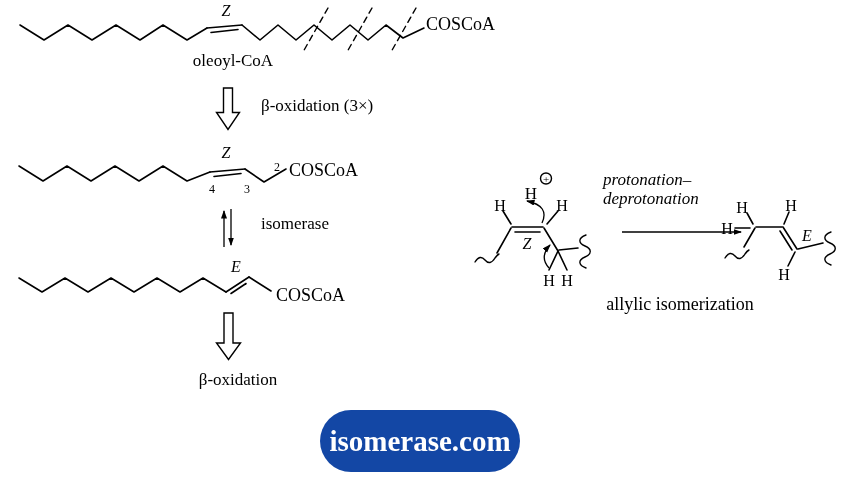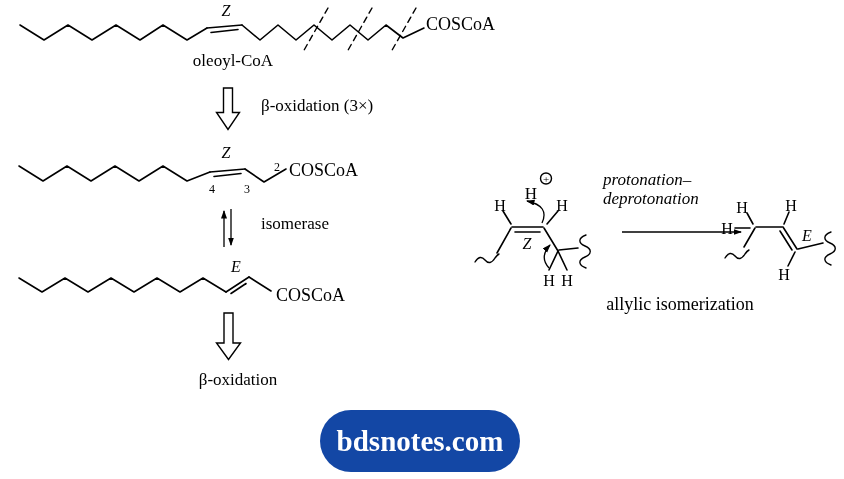--- a/index.html
+++ b/index.html
@@ -131,16 +131,16 @@
     <text class="t16" x="727" y="234" text-anchor="middle">H</text>
     <text class="t16" x="791" y="211" text-anchor="middle">H</text>
     <text class="t16" x="784" y="280" text-anchor="middle">H</text>
     <text class="t16i" x="807" y="241" text-anchor="middle">E</text>
   </g>
 
   <text class="t18" x="680" y="310" text-anchor="middle">allylic isomerization</text>
 </svg>
 
 <div class="pill" style="background: rgb(19, 71, 165); color: rgb(255, 255, 255);">
-  <span>bdsnotes.com</span>
+  <span>isomerase.com</span>
 </div>
 
 </div>
 
 </body></html>

